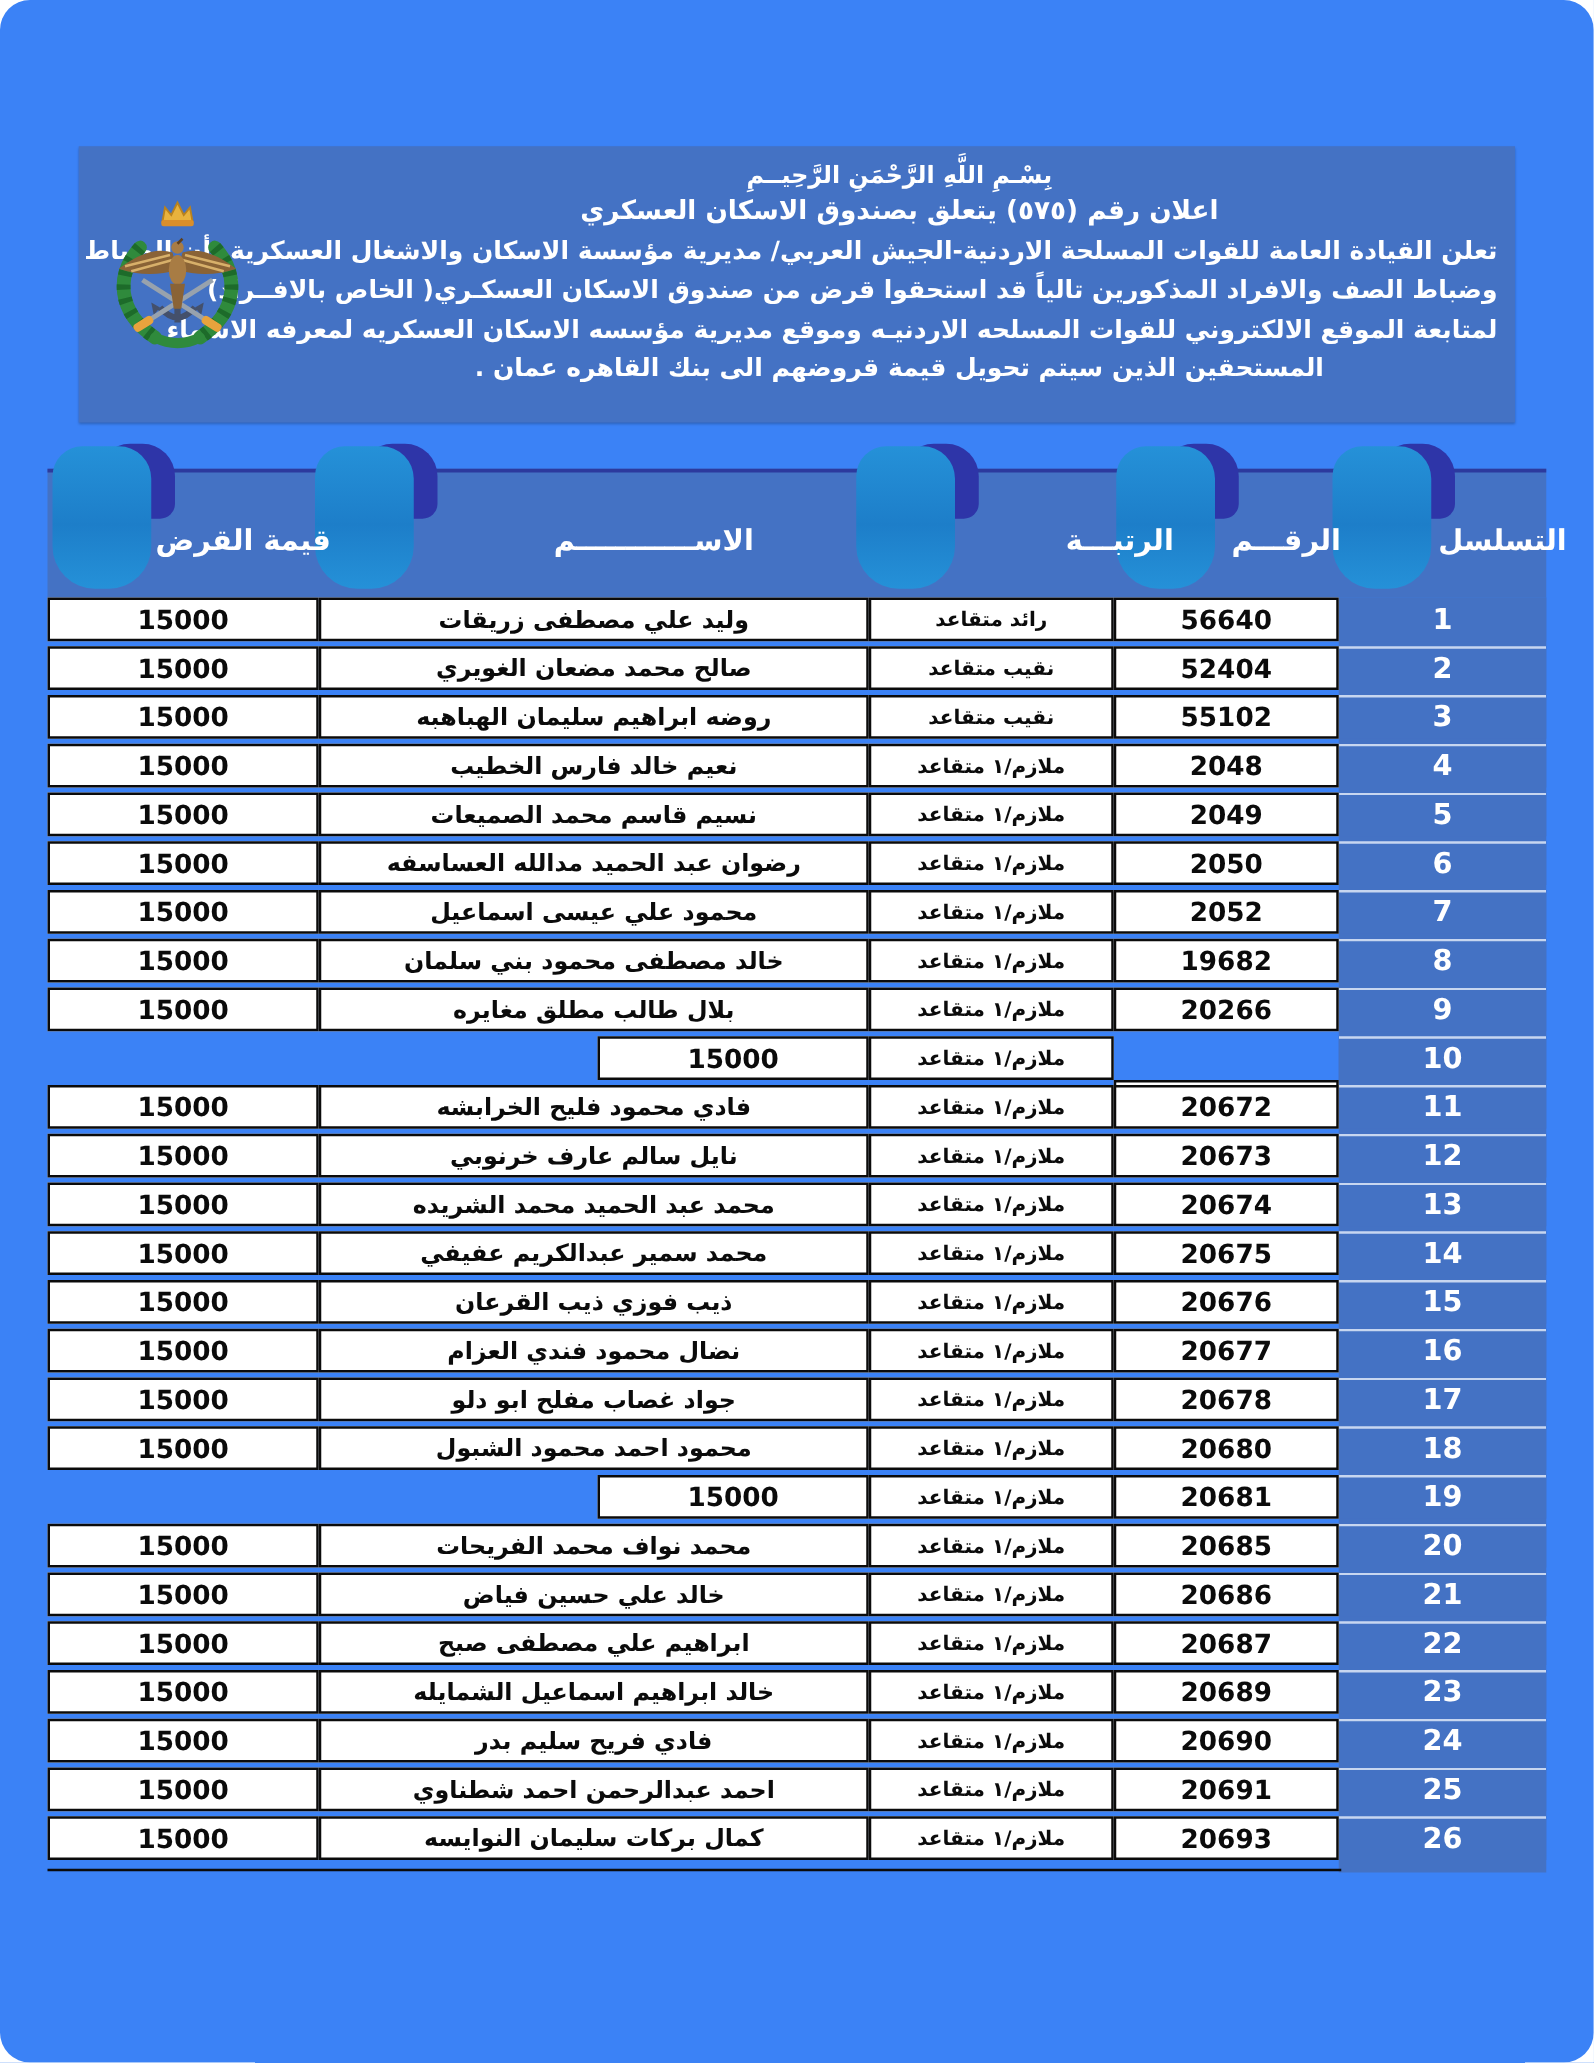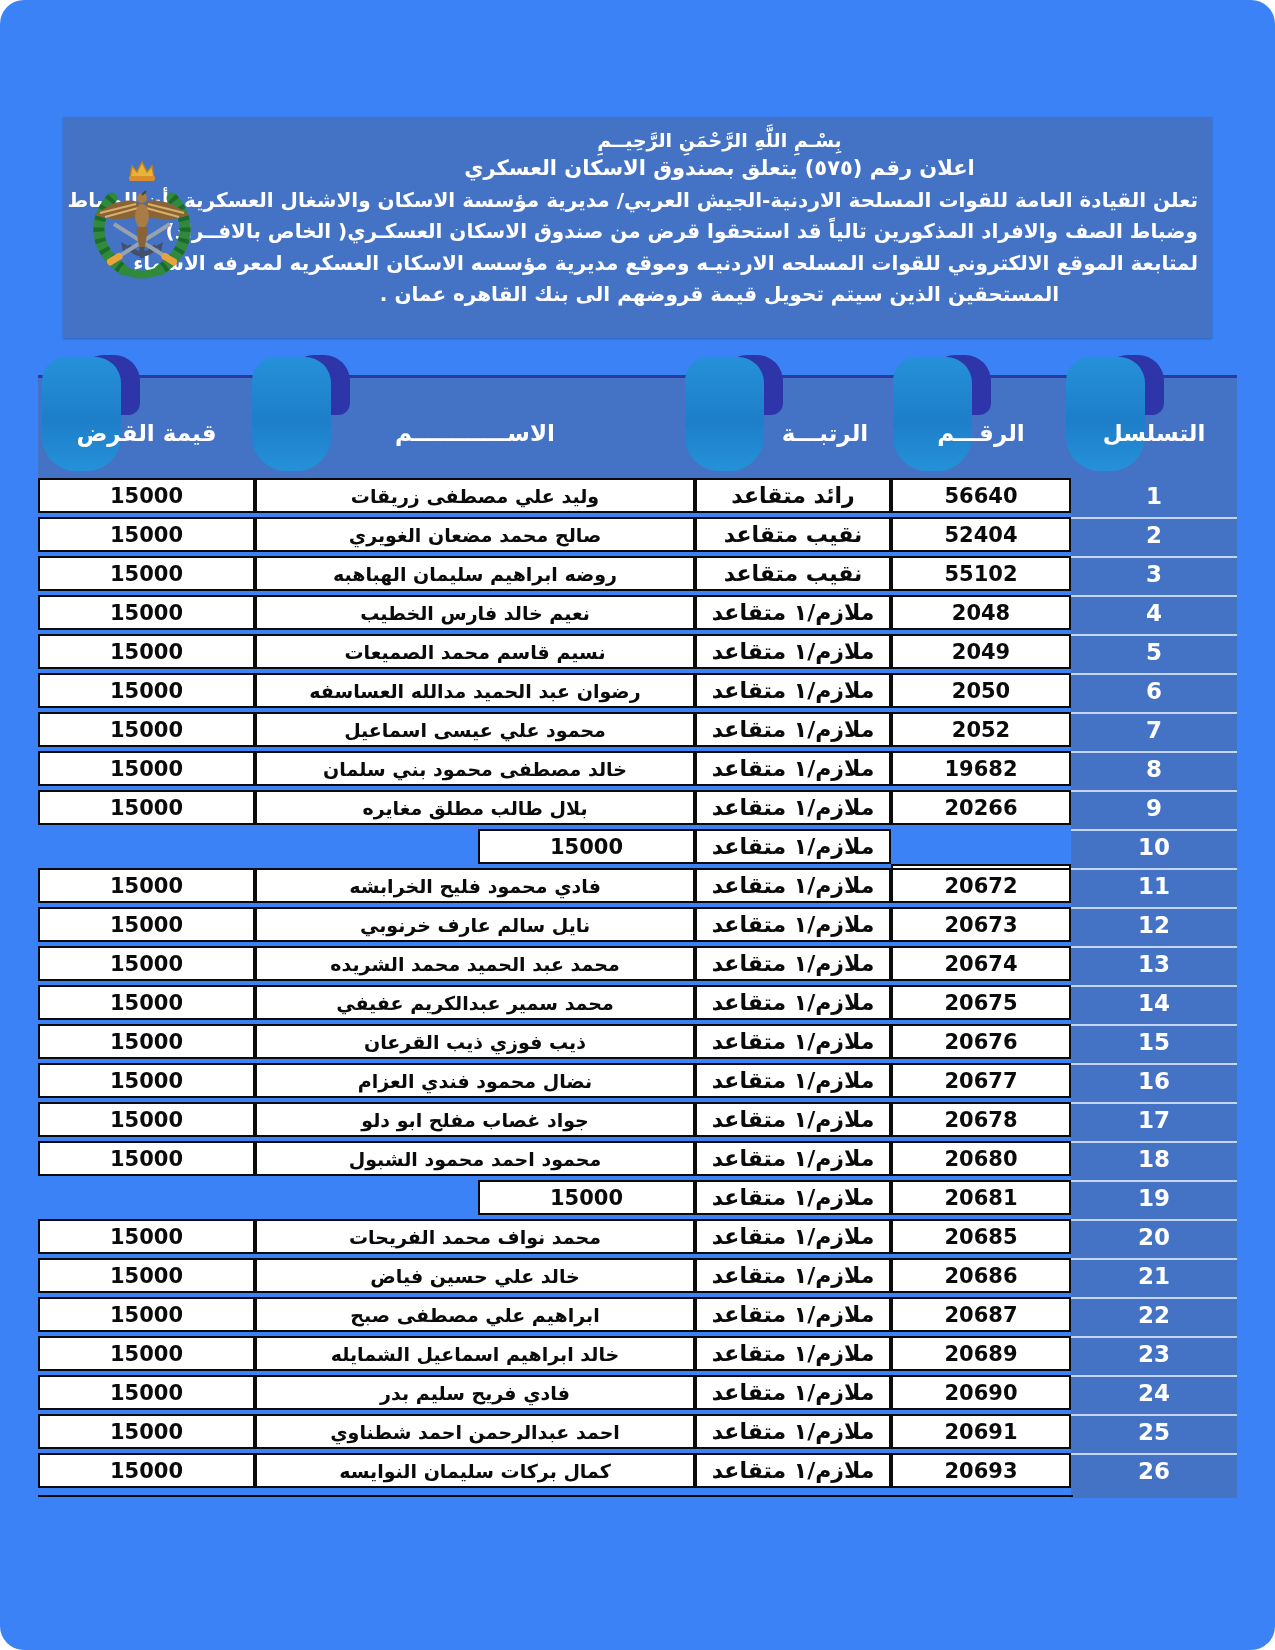--- a/index.html
+++ b/index.html
@@ -41,26 +41,26 @@
     background:#2e35a8;border-radius:26px 26px 12px 12px;
   }
   .ribbon .face{
     position:absolute;left:0;top:2px;width:79%;height:98%;
     background:linear-gradient(180deg,#2591d8 0%,#1d7ec9 55%,#2591d8 100%);
     border-radius:24px 26px 34px 34px;
   }
   .banner-label{
     position:absolute;top:58px;height:40px;
     color:#ffffff;font-weight:bold;font-size:23px;line-height:40px;
-    text-align:center;white-space:nowrap;
+    text-align:center;white-space:nowrap;padding-left:48px;
   }
   
   .lbl-serial{left:1033px;width:166px;}
   .lbl-number{left:853px;width:180px;}
-  .lbl-rank{left:689px;width:196px;}
+  .lbl-rank{left:657px;width:196px;text-align:right;}
   .lbl-name{left:217px;width:440px;}
   .lbl-loan{left:0px;width:217px;}
   
   .rb-1{left:4px;}
   .rb-2{left:214px;}
   .rb-3{left:647px;}
   .rb-4{left:855px;}
   .rb-5{left:1028px;}
   
   .serial-strip{
@@ -77,21 +77,21 @@
   .cell-serial{
     width:166px;background:#4472c4;color:#ffffff;
     font-weight:bold;font-size:23px;border:none;
   }
   .trow:not(:first-child) .cell-serial{box-shadow:inset 0 2px 0 rgba(222,232,248,.85);}
   .cell-number,.cell-rank,.cell-name,.cell-loan{
     background:#ffffff;border:2px solid #0b0b0b;color:#0b0b0b;
   }
   .cell-number{width:180px;font-weight:bold;font-size:21px;}
   .cell-number.light{font-weight:normal;font-size:21px;margin-top:35px;}
-  .cell-rank{width:196px;font-weight:bold;font-size:22px;}
+  .cell-rank{width:196px;font-weight:bold;font-size:16px;}
   .cell-name{width:440px;font-weight:bold;font-size:19px;text-align:center;}
   .cell-loan{width:217px;font-weight:bold;font-size:21px;}
   .closing-line{
     position:absolute;left:38px;top:1495px;width:1035px;height:2px;background:#0b0b0b;
   }
 </style>
 </head>
 <body>
 
 <div class="page">

